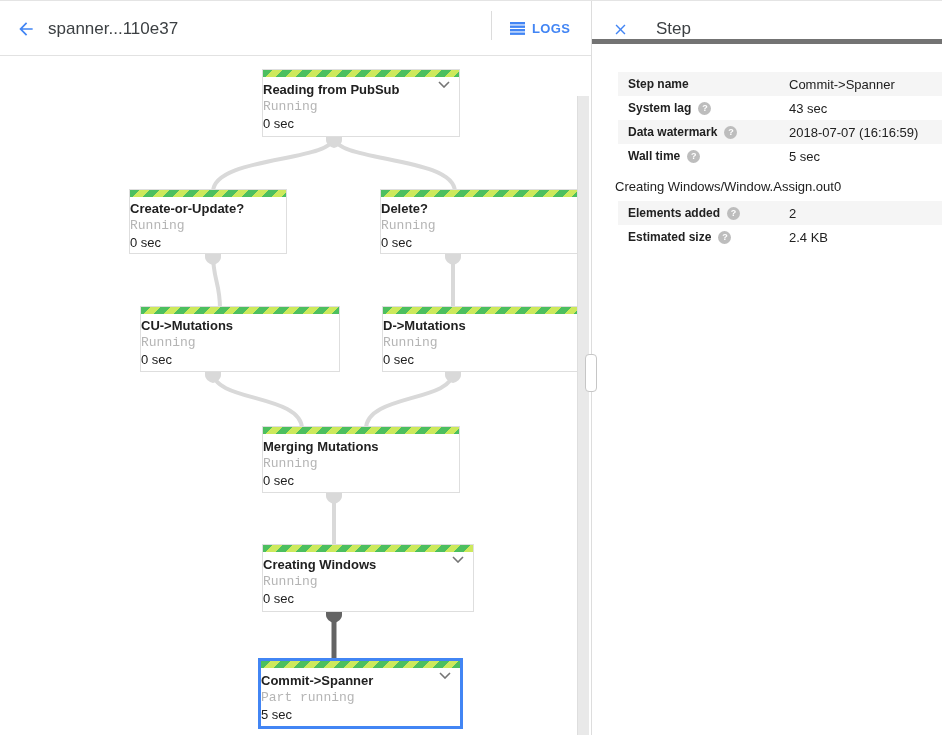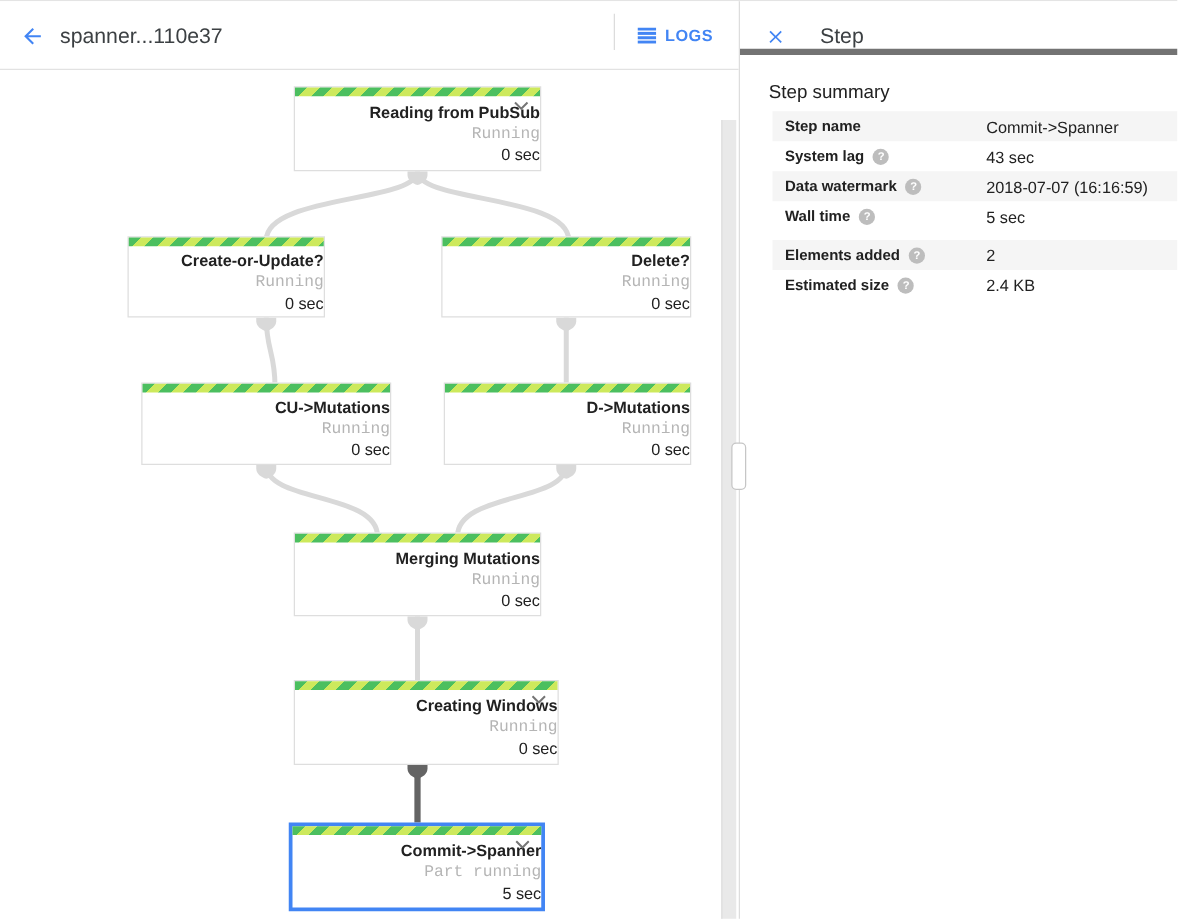--- a/index.html
+++ b/index.html
@@ -20,22 +20,22 @@
               align-items:center; gap:7px; cursor:pointer; padding:0 4px; }
   .logs-label { color:#4285f4; font-size:13px; font-weight:700; letter-spacing:.4px; }
 
   
   .graph-pane { position:absolute; left:0; top:55px; width:591px; height:680px; background:#fff; }
   .edges { position:absolute; left:0; top:0; }
   .scroll-track { position:absolute; left:577px; top:40px; width:12px; height:640px;
                   background:#e9e9e9; border-left:1px solid #dedede; }
 
   .node { position:absolute; background:#fff; border:1px solid #dedede;
-          display:flex; flex-direction:column; align-items:flex-end; justify-content:center;
-          padding-top:7px; cursor:pointer; }
+          display:flex; flex-direction:column; align-items:flex-start; justify-content:center;
+          padding-top:7px; cursor:pointer;margin-left:27px; }
   .node .stripe { position:absolute; top:0; left:0; right:0; height:7px;
       background:repeating-linear-gradient(135deg,#4cbf5f 0 7px,#cde95c 7px 14px); }
   .node.selected { border:3px solid #4285f4; }
   .node .nt   { font-size:13px; font-weight:700; color:#212121; line-height:17px; }
   .node .ns   { font-size:13px; color:#b5b5b5; line-height:17px;font-family:Liberation Mono, monospace; }
   .node .ntm  { font-size:13px; color:#212121; line-height:17px; }
   .node .chev { position:absolute; top:11px; right:9px; }
 
   
   .splitter { position:absolute; left:585px; top:353px; width:12px; height:38px;
@@ -188,21 +188,20 @@
       <div class="close-btn">
         <svg width="17" height="17" viewBox="0 0 24 24">
           <path d="M19 6.41L17.59 5 12 10.59 6.41 5 5 6.41 10.59 12 5 17.59 6.41 19 12 13.41 17.59 19 19 17.59 13.41 12z" fill="#4285f4"></path>
         </svg>
       </div>
       <div class="panel-title">Step</div>
     </div>
 
     <div class="panel-content">
 
-      <div class="section-heading">Step summary</div>
 
       <div class="kv-table">
         <div class="kv-row">
           <span class="kv-label">Step name</span>
           <span class="kv-value">Commit-&gt;Spanner</span>
         </div>
         <div class="kv-row">
           <span class="kv-label">System lag</span>
           <span class="help">?</span>
           <span class="kv-value">43 sec</span>
@@ -212,20 +211,21 @@
           <span class="help">?</span>
           <span class="kv-value">2018-07-07 (16:16:59)</span>
         </div>
         <div class="kv-row">
           <span class="kv-label">Wall time</span>
           <span class="help">?</span>
           <span class="kv-value">5 sec</span>
         </div>
       </div>
 
+      <div class="collection-name">Creating Windows/Window.Assign.out0</div>
 
       <div class="kv-table">
         <div class="kv-row">
           <span class="kv-label">Elements added</span>
           <span class="help">?</span>
           <span class="kv-value">2</span>
         </div>
         <div class="kv-row">
           <span class="kv-label">Estimated size</span>
           <span class="help">?</span>

